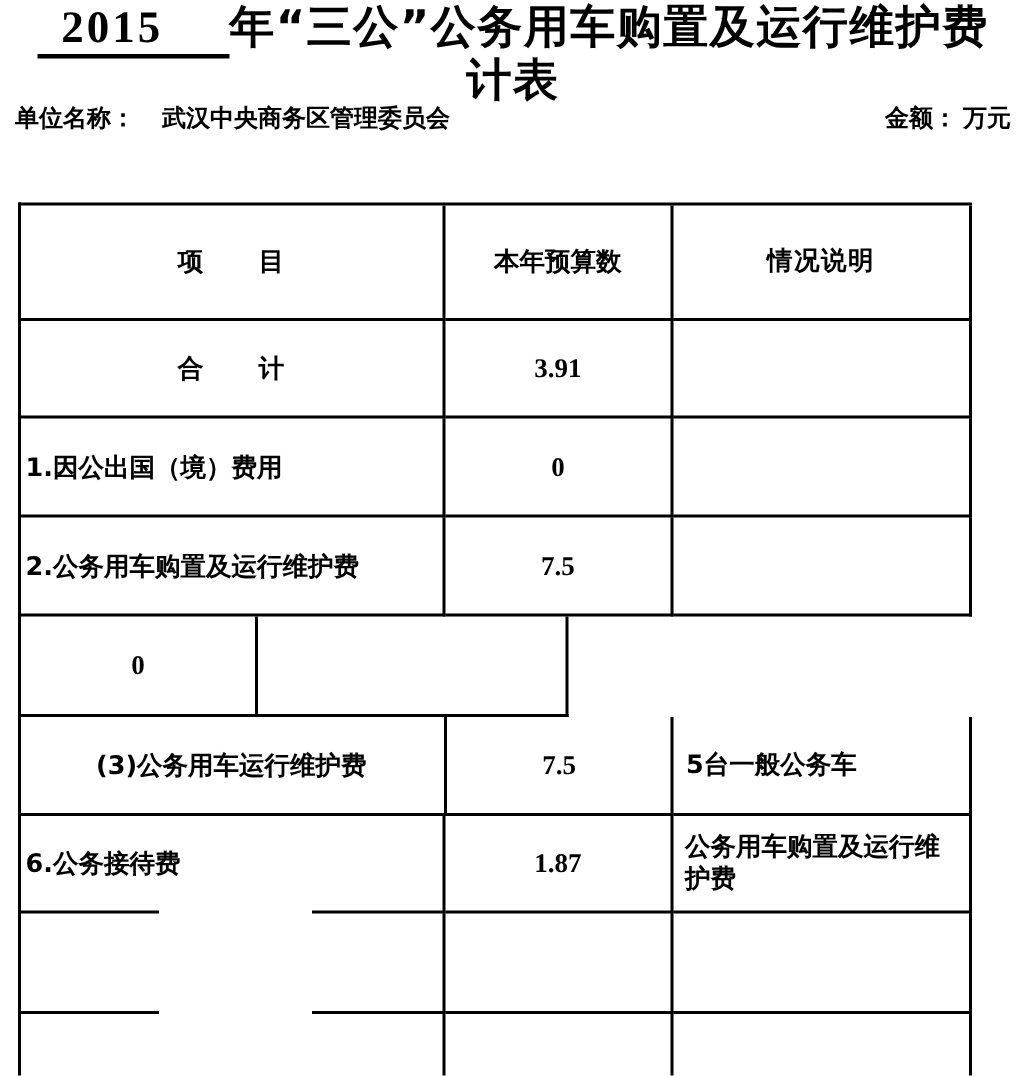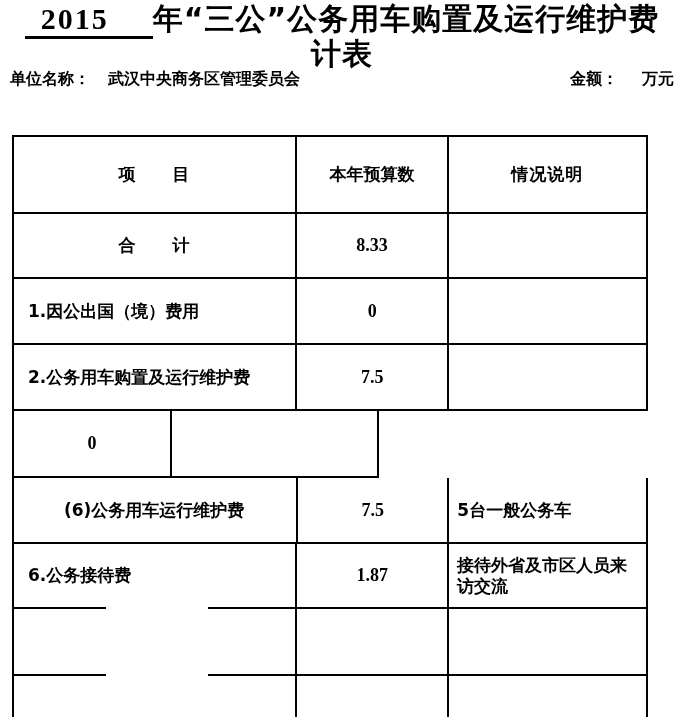--- a/index.html
+++ b/index.html
@@ -15,34 +15,34 @@
     font-family:"Liberation Serif","DejaVu Serif",serif;
     border-bottom:3px solid #000;
     padding:0 44px 1px 16px;
     letter-spacing:2px;
   }
   
   .meta{position:absolute;left:10px;top:69px;width:664px;
         display:flex;justify-content:space-between;align-items:flex-end;
         font-size:16px;line-height:20px;}
   .meta .mv{margin-left:18px;text-align:center;}
-  .meta .mv2{margin-left:24px;}
+  .meta .mv2{margin-left:4px;}
   
   .tbl{position:absolute;left:12px;top:92px;width:636px;
        border-top:2px solid #000;border-left:2px solid #000;
        box-sizing:border-box;font-size:17px;margin-top:43px;}
   .row{display:flex;}
   .c{box-sizing:border-box;border-right:2px solid #000;border-bottom:2px solid #000;
      display:flex;align-items:center;overflow:hidden;}
   .c1{width:295px;}
   .c2{width:158px;justify-content:center;
       font-family:"Liberation Serif","DejaVu Serif",serif;font-size:18px;}
   .c3{width:207px;padding:2px 8px;line-height:21px;}
   .center{justify-content:center;letter-spacing:1px;}
-  .left{padding-left:14px;}
+  .left{padding-left:3px;}
   .indent{padding-left:50px;}
   
   .gap{position:absolute;left:92px;width:102px;height:4px;background:#ffffff;}
   .gap1{top:469px;}
   .gap2{top:536px;}
 </style>
 </head>
 <body>
 
 <div class="title">
@@ -58,21 +58,21 @@
 <div class="tbl">
 
   <div class="row" style="height:77px">
     <div class="c c1 center">项　　目</div>
     <div class="c c2" style="font-family:'DejaVu Sans',sans-serif;font-size:17px">本年预算数</div>
     <div class="c c3 center" style="justify-content:center">情况说明</div>
   </div>
 
   <div class="row" style="height:65px">
     <div class="c c1 center">合　　计</div>
-    <div class="c c2">8.33</div>
+    <div class="c c2">3.91</div>
     <div class="c c3"></div>
   </div>
 
   <div class="row" style="height:66px">
     <div class="c c1 left">1.因公出国（境）费用</div>
     <div class="c c2">0</div>
     <div class="c c3"></div>
   </div>
 
   <div class="row" style="height:66px">
@@ -80,29 +80,29 @@
     <div class="c c2">7.5</div>
     <div class="c c3"></div>
   </div>
 
   <div class="row" style="height:67px">
     <div class="c c2">0</div>
     <div class="c c3"></div>
   </div>
 
   <div class="row" style="height:66px">
-    <div class="c c1 indent">(6)公务用车运行维护费</div>
+    <div class="c c1 indent">(3)公务用车运行维护费</div>
     <div class="c c2">7.5</div>
     <div class="c c3">5台一般公务车</div>
   </div>
 
   <div class="row" style="height:65px">
     <div class="c c1 left">6.公务接待费</div>
     <div class="c c2">1.87</div>
-    <div class="c c3">接待外省及市区人员来访交流</div>
+    <div class="c c3">公务用车购置及运行维护费</div>
   </div>
 
   <div class="row" style="height:67px">
     <div class="c c1 left"></div>
     <div class="c c2"></div>
     <div class="c c3"></div>
   </div>
 
   <div class="row" style="height:66px">
     <div class="c c1 left"></div>

